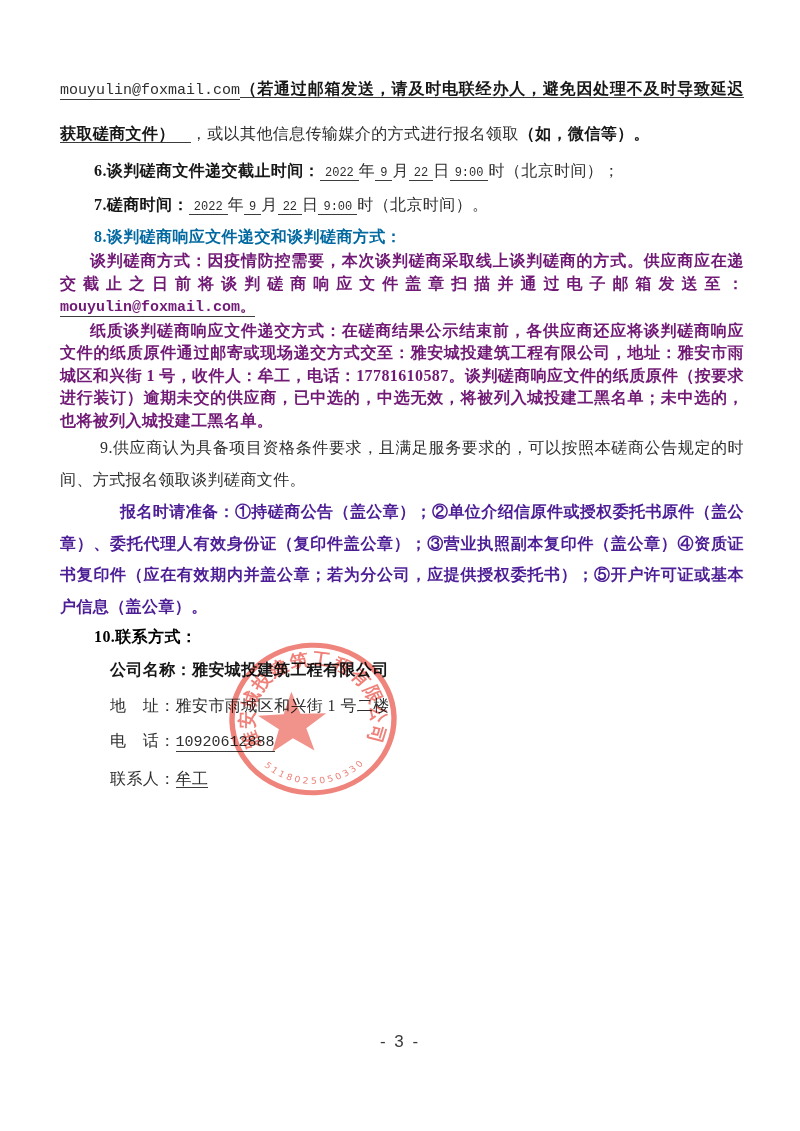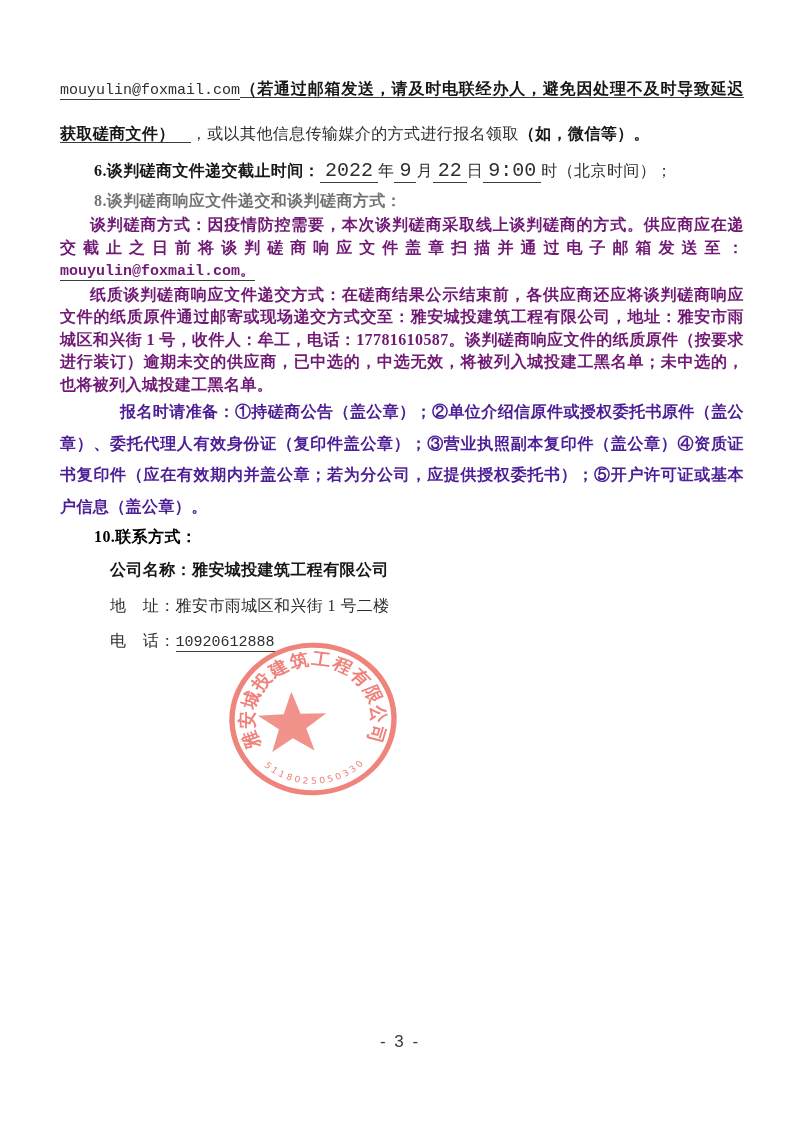--- a/index.html
+++ b/index.html
@@ -5,32 +5,32 @@
   html,body{margin:0;padding:0;background:#ffffff;}
   .page{
     position:relative;width:800px;height:1131px;background:#ffffff;overflow:hidden;
     font-family:"Liberation Serif","DejaVu Serif",serif;color:#2e2e2e;
   }
   .content{position:absolute;left:60px;top:67px;width:684px;}
   .content p{margin:0;text-align:justify;font-size:16px;letter-spacing:0.4px;}
   .p1{line-height:43px;}
   .it6{line-height:32px;text-indent:34px;margin-top:3px;}
   .it7{line-height:32px;text-indent:34px;}
-  .h8{line-height:27px;text-indent:34px;font-weight:bold;color:#737373;}
+  .h8{line-height:27px;text-indent:34px;font-weight:bold;color:#0369a1;}
   .p8{line-height:22.5px;text-indent:30px;font-weight:bold;color:#701a75;}
   .p8b{margin-top:7px;}
   .it9{line-height:32px;text-indent:40px;margin-top:2px;}
   .signup{line-height:31.5px;text-indent:60px;margin-top:2px;font-weight:bold;color:#4c1d95;}
   .h10{line-height:30px;text-indent:34px;margin-top:6px;font-weight:bold;color:#000000;}
   .cline{line-height:35.5px;padding-left:50px;}
   .b{font-weight:bold;color:#171717;}
   .mono{font-family:"Liberation Mono","DejaVu Sans Mono",monospace;font-size:15px;letter-spacing:0;}
   .ub{border-bottom:1.5px solid #3c3c3c;}
   .pad-after{padding-right:16px;}
-  .nu{font-family:"Liberation Mono","DejaVu Sans Mono",monospace;font-size:20px;letter-spacing:0;
+  .nu{font-family:"Liberation Mono","DejaVu Sans Mono",monospace;font-size:12px;letter-spacing:0;
       border-bottom:1.5px solid #3c3c3c;padding:0 5px;}
   .pagenum{position:absolute;left:0;right:0;top:1032px;text-align:center;
     font-size:17px;letter-spacing:2px;color:#3a3a3a;font-family:"Liberation Sans","DejaVu Sans",sans-serif;}
   .stamp{position:absolute;left:223px;top:637px;opacity:0.85;mix-blend-mode:multiply;transform:rotate(-2deg);}
   .stamp .ring{stroke:#e95a50;opacity:0.88;}
   .stamp .star{fill:#e95a50;opacity:0.78;}
   .stamp-co{fill:#e95a50;opacity:0.9;font-size:21px;font-weight:bold;letter-spacing:1.5px;
     font-family:"Liberation Serif","DejaVu Serif",serif;}
   .stamp-serial{fill:#e95a50;opacity:0.9;font-size:10.5px;letter-spacing:3px;
     font-family:"DejaVu Sans","Liberation Sans",sans-serif;}
@@ -38,38 +38,41 @@
 </head>
 <body>
 
 <div class="page">
   <div class="content">
 
     <p class="p1"><span class="mono ub">mouyulin@foxmail.com</span><span class="b ub pad-after">（若通过邮箱发送，请及时电联经办人，避免因处理不及时导致延迟获取磋商文件）</span><span>，或以其他信息传输媒介的方式进行报名领取</span><span class="b">（如，微信等）。</span></p>
 
     <p class="it6"><span class="b">6.谈判磋商文件递交截止时间：</span><span class="nu">2022</span><span>年</span><span class="nu">9</span><span>月</span><span class="nu">22</span><span>日</span><span class="nu">9:00</span><span>时</span><span>（北京时间）；</span></p>
 
+    <p class="it7"><span class="b">7.磋商时间：</span><span class="nu">2022</span><span>年</span><span class="nu">9</span><span>月</span><span class="nu">22</span><span>日</span><span class="nu">9:00</span><span>时</span><span>（北京时间）。</span></p>
 
     <p class="h8">8.谈判磋商响应文件递交和谈判磋商方式：</p>
 
     <p class="p8"><span>谈判磋商方式：因疫情防控需要，本次谈判磋商采取线上谈判磋商的方式。供应商应在递交截止之日前将谈判磋商响应文件盖章扫描并通过电子邮箱发送至：</span><span class="mono ub">mouyulin@foxmail.com。</span></p>
 
     <p class="p8 p8b">纸质谈判磋商响应文件递交方式：在磋商结果公示结束前，各供应商还应将谈判磋商响应文件的纸质原件通过邮寄或现场递交方式交至：雅安城投建筑工程有限公司，地址：雅安市雨城区和兴街 1 号，收件人：牟工，电话：17781610587。谈判磋商响应文件的纸质原件（按要求进行装订）逾期未交的供应商，已中选的，中选无效，将被列入城投建工黑名单；未中选的，也将被列入城投建工黑名单。</p>
 
+    <p class="it9">9.供应商认为具备项目资格条件要求，且满足服务要求的，可以按照本磋商公告规定的时间、方式报名领取谈判磋商文件。</p>
 
     <p class="signup">报名时请准备：①持磋商公告（盖公章）；②单位介绍信原件或授权委托书原件（盖公章）、委托代理人有效身份证（复印件盖公章）；③营业执照副本复印件（盖公章）④资质证书复印件（应在有效期内并盖公章；若为分公司，应提供授权委托书）；⑤开户许可证或基本户信息（盖公章）。</p>
 
     <p class="h10">10.联系方式：</p>
 
     <p class="cline"><span class="b">公司名称：</span><span class="b">雅安城投建筑工程有限公司</span></p>
 
     <p class="cline"><span>地　址：</span><span>雅安市雨城区和兴街 1 号二楼</span></p>
 
     <p class="cline"><span>电　话：</span><span class="mono ub">10920612888</span></p>
 
+    <p class="cline"><span>联系人：</span><span class="ub">牟工</span></p>
 
   </div>
 
   <svg class="stamp" viewBox="0 0 200 200" width="180" height="164" preserveAspectRatio="none">
     <circle class="ring" cx="100" cy="100" r="90" fill="none" stroke-width="6"></circle>
     <polygon class="star" points="77,66 86.4,93.1 115,93.6 92.2,110.9 100.5,138.4 77,122.5 53.5,138.4 61.8,110.9 39,93.6 67.6,93.1"></polygon>
     <path id="arcTop" d="M 42.8 133 A 66 66 0 1 1 157.2 133" fill="none"></path>
     <path id="arcBot" d="M 31.6 139.5 A 79 79 0 0 0 168.4 139.5" fill="none"></path>
     <text class="stamp-co" text-anchor="middle">
       <textPath href="#arcTop" startOffset="50%">雅安城投建筑工程有限公司</textPath>

